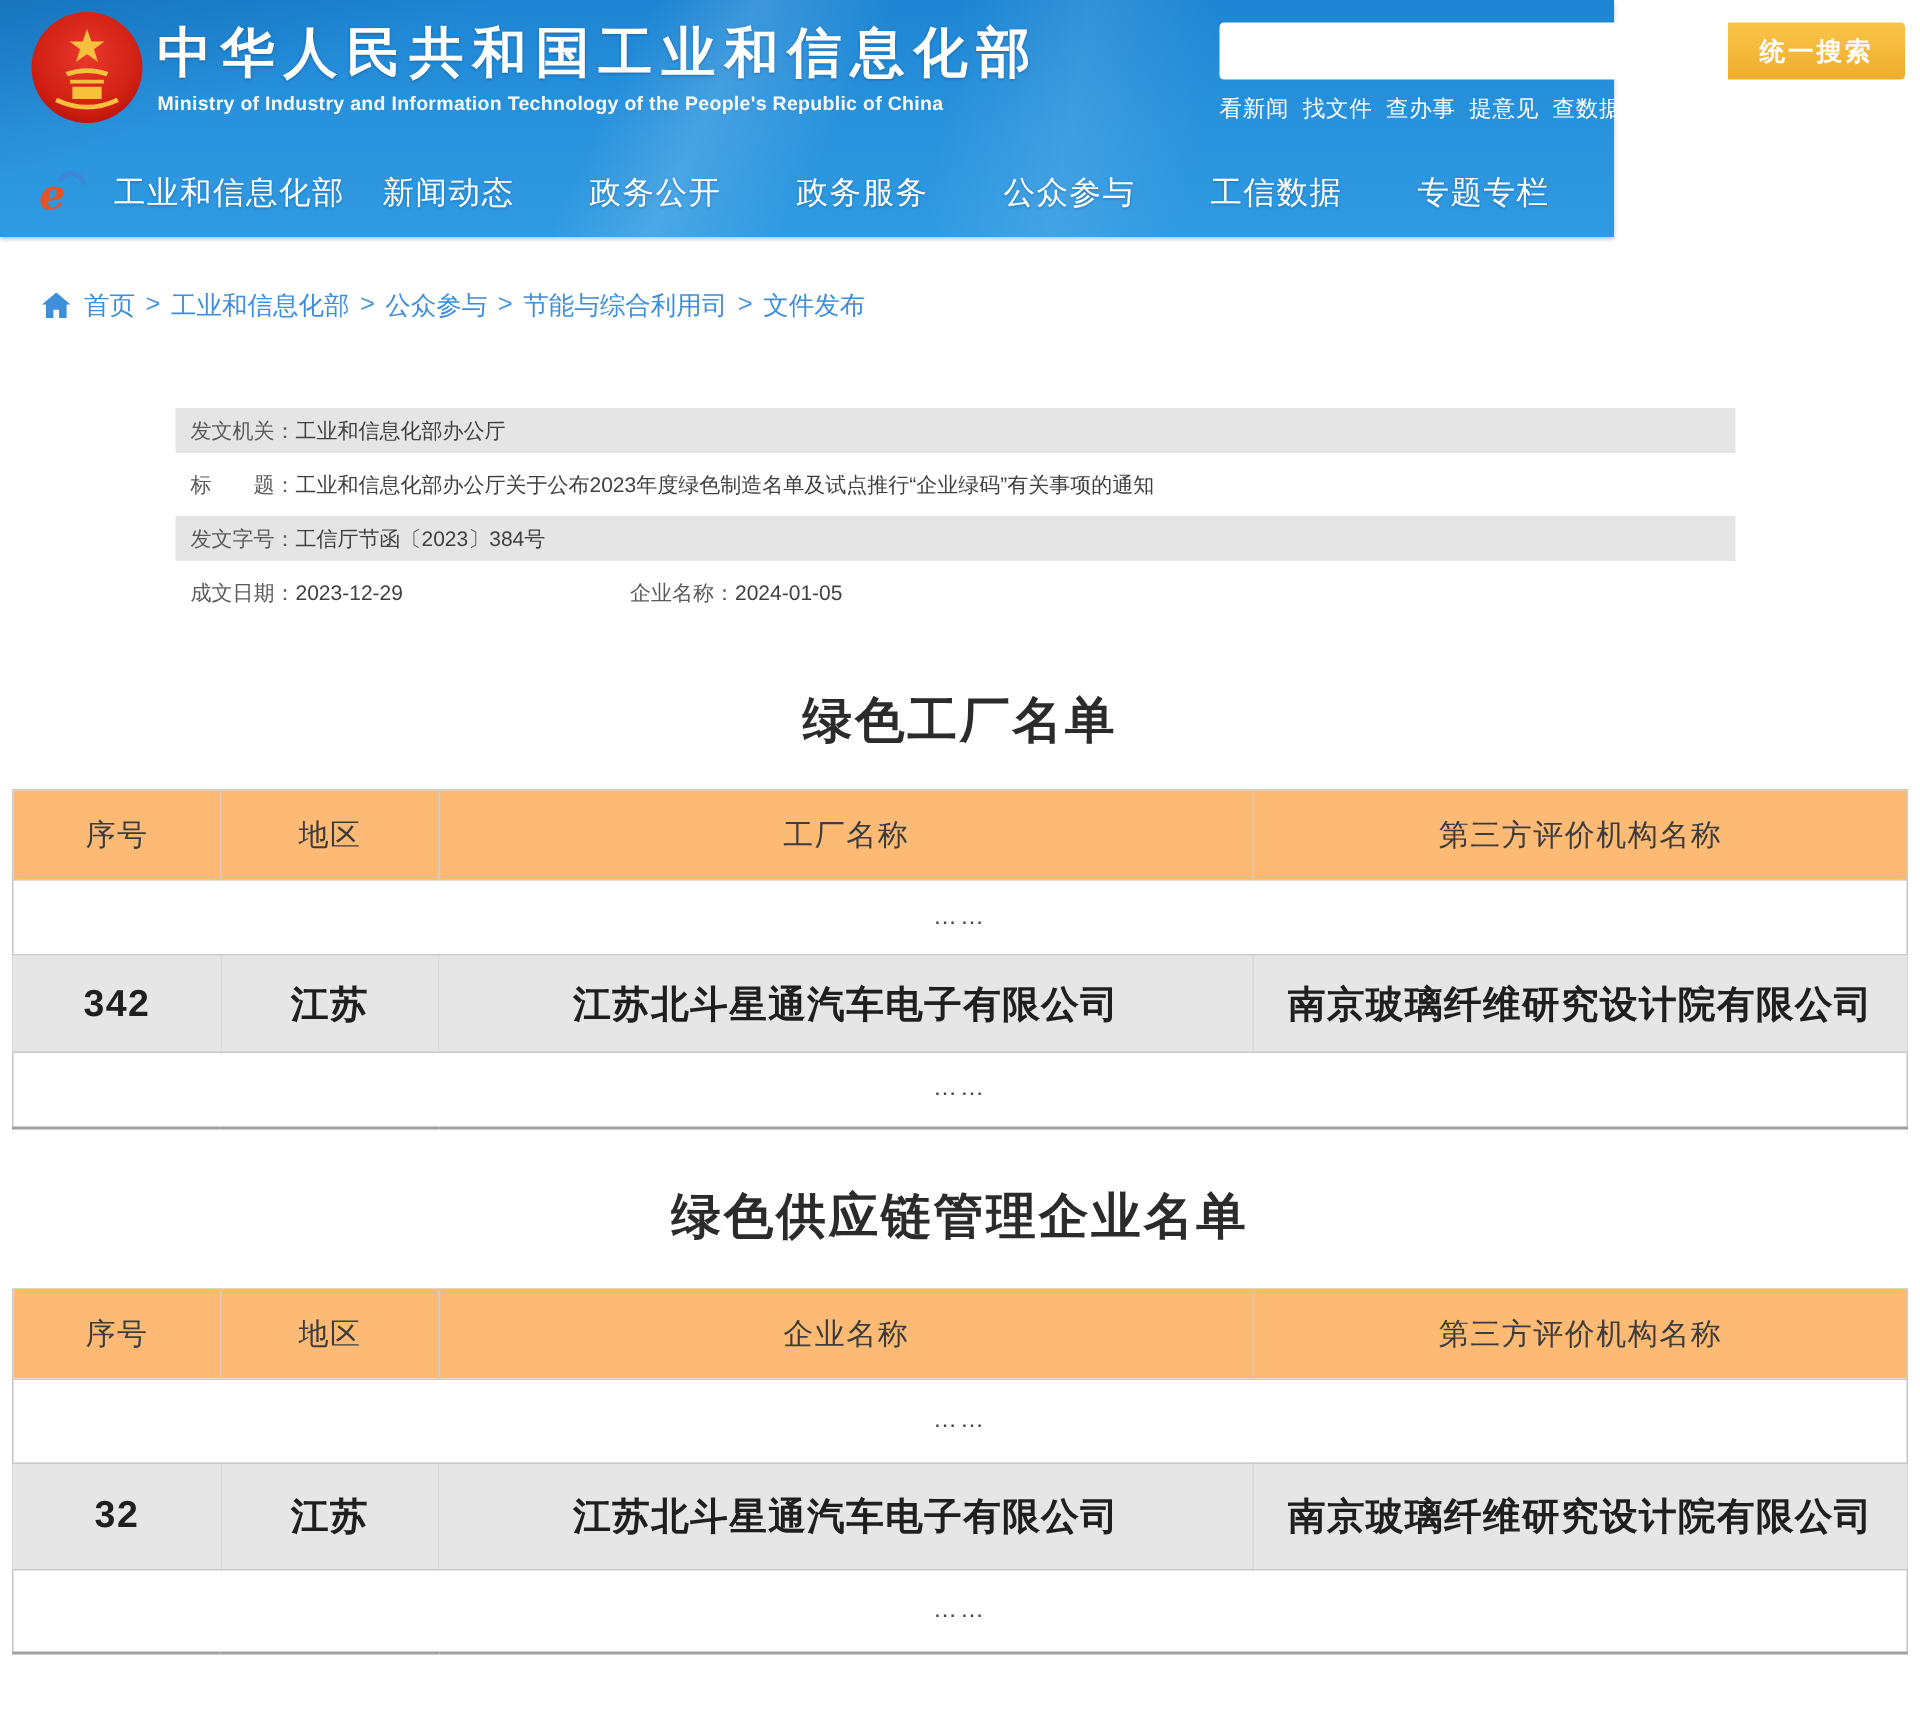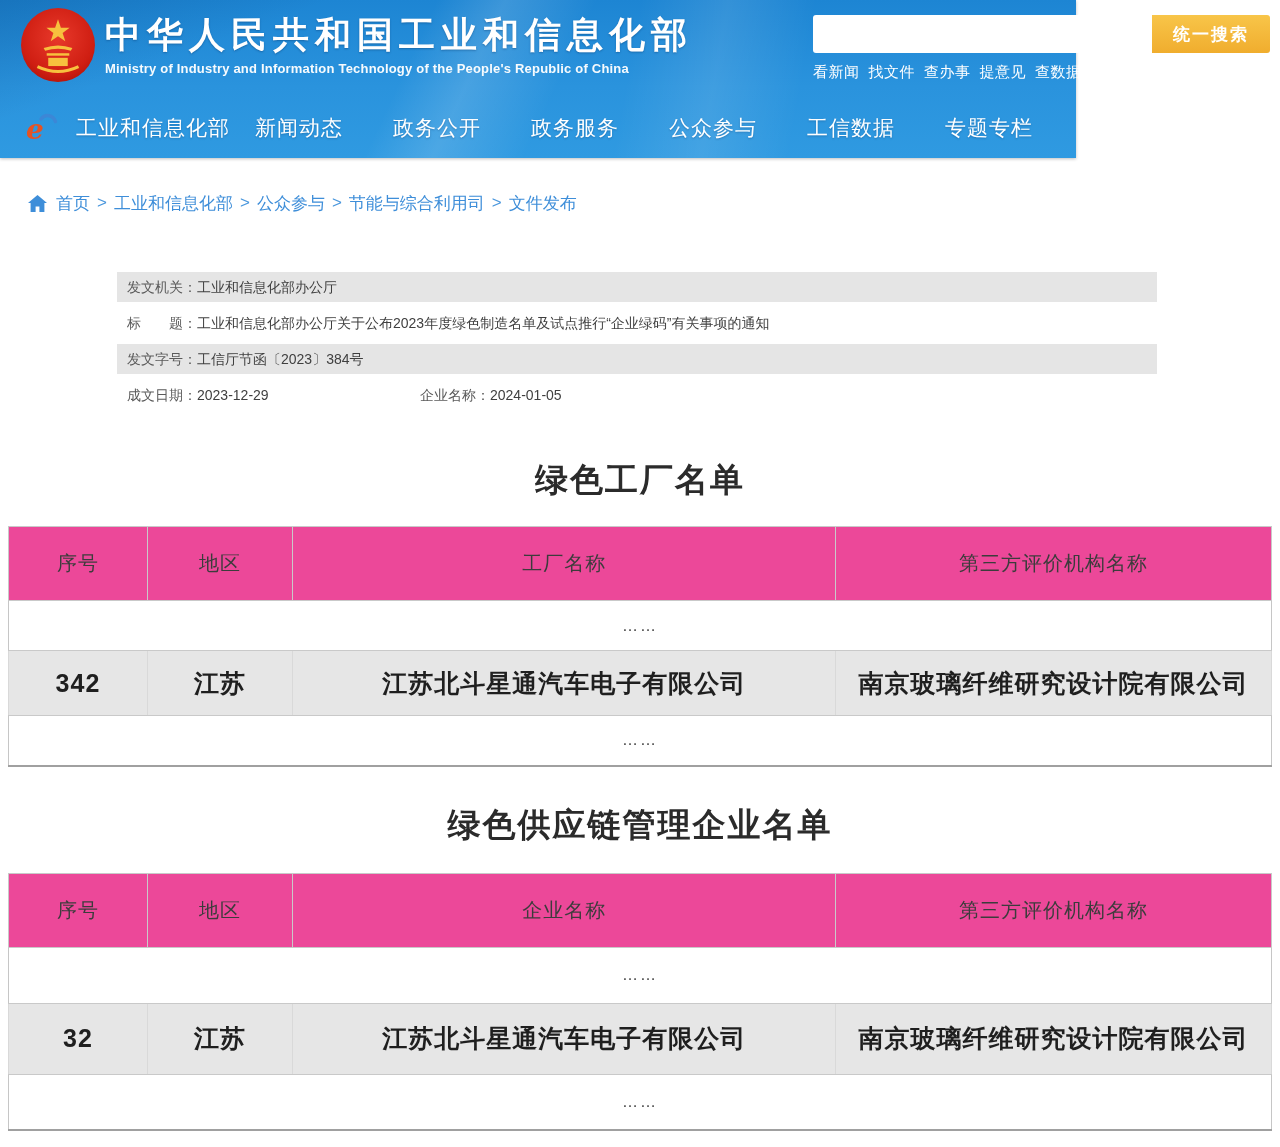--- a/index.html
+++ b/index.html
@@ -52,21 +52,21 @@
 
   
   .section-title { text-align:center; font-size:33px; font-weight:bold; color:#2b2b2b;
     letter-spacing:2px; line-height:44px; }
   .t1 { margin-top:48px; }
   .t2 { margin-top:36px; }
   table.green-table { width:1264px; margin:0 8px; border-collapse:collapse; table-layout:fixed;
     border:1px solid #c6c6c6; border-bottom:2px solid #a0a0a0; }
   table.tbl1 { margin-top:24px; }
   table.tbl2 { margin-top:26px; }
-  .green-table th { height:74px; background:#ec4899; border:1px solid #c9c9c9;
+  .green-table th { height:60px; background:#fdba74; border:1px solid #c9c9c9;
     font-size:20px; font-weight:normal; color:#3c3c3c; letter-spacing:1px; }
   .green-table td { text-align:center; }
   .ellipsis-row td { background:#fff; font-size:16px; color:#444; letter-spacing:2px;
     border-top:1px solid #c9c9c9; border-bottom:1px solid #c9c9c9; }
   .tbl1 .ellipsis-row td { height:50px; }
   .tbl2 .ellipsis-row td { height:56px; }
   .data-row td { background:#e6e6e6; font-size:25px; font-weight:bold; color:#1f1f1f;
     letter-spacing:1px; border-top:1px solid #c9c9c9; border-bottom:1px solid #c9c9c9;
     border-left:1px solid #d9d9d9; border-right:1px solid #d9d9d9; }
   .tbl1 .data-row td { height:65px; }

